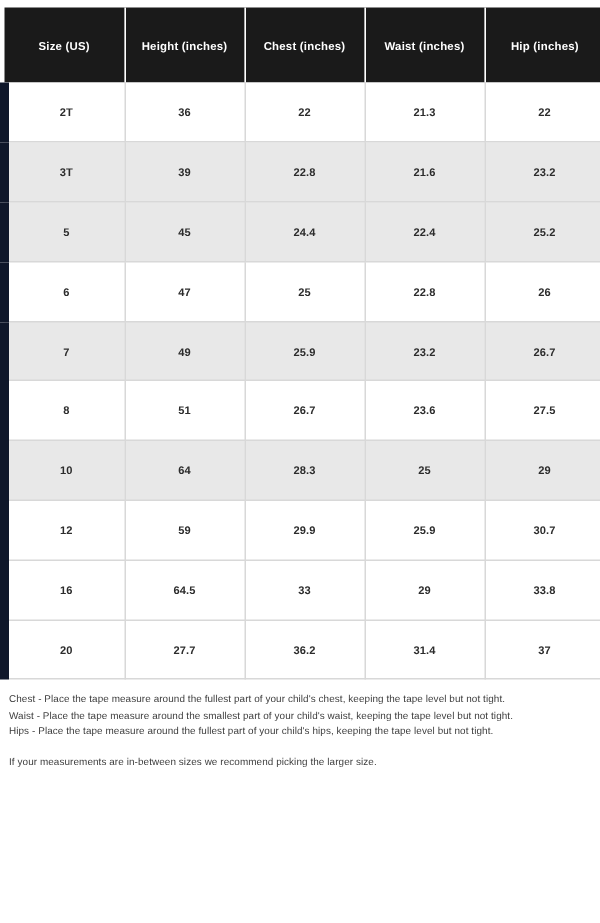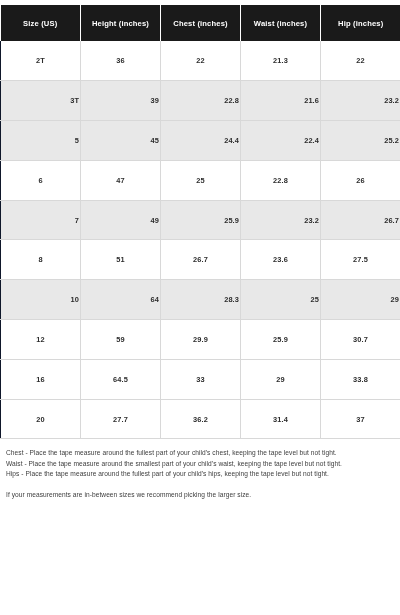--- a/index.html
+++ b/index.html
@@ -33,50 +33,49 @@
     text-align: center;
     vertical-align: middle;
     box-sizing: border-box;
   }
 
   thead tr.header-row th {
     background: #1a1a1a;
     color: #ffffff;
     font-size: 7.6px;
     font-weight: bold;
-    height: 36px;
+    height: 50px;
     letter-spacing: 0.15px;
     border-right: 1px solid #ffffff;
     padding: 0 2px;
   }
   thead tr.header-row th:last-child {
     border-right: none;
   }
 
   tbody tr.data-row td {
     height: 39.8px;
     font-size: 7.4px;
     font-weight: bold;
     color: #2c2c2c;
     letter-spacing: 0.1px;
     border-right: 1px solid #d8d8d8;
     border-bottom: 1px solid #d8d8d8;
   }
   tbody tr.data-row td:first-child {
-    border-left: 1px solid #0f172a;
+    border-left: 6px solid #0f172a;
   }
   tbody tr.data-row td:last-child {
     border-right: 1px solid #d8d8d8;
   }
   tbody tr.data-row.odd td {
     background: #ffffff;
   }
   tbody tr.data-row.even td {
     background: #e8e8e8;
-    text-align: right;
   }
 
   .notes {
     padding: 9px 6px 0 6px;
     box-sizing: border-box;
     width: 400px;
   }
   .notes p {
     margin: 0;
     font-size: 6.6px;

